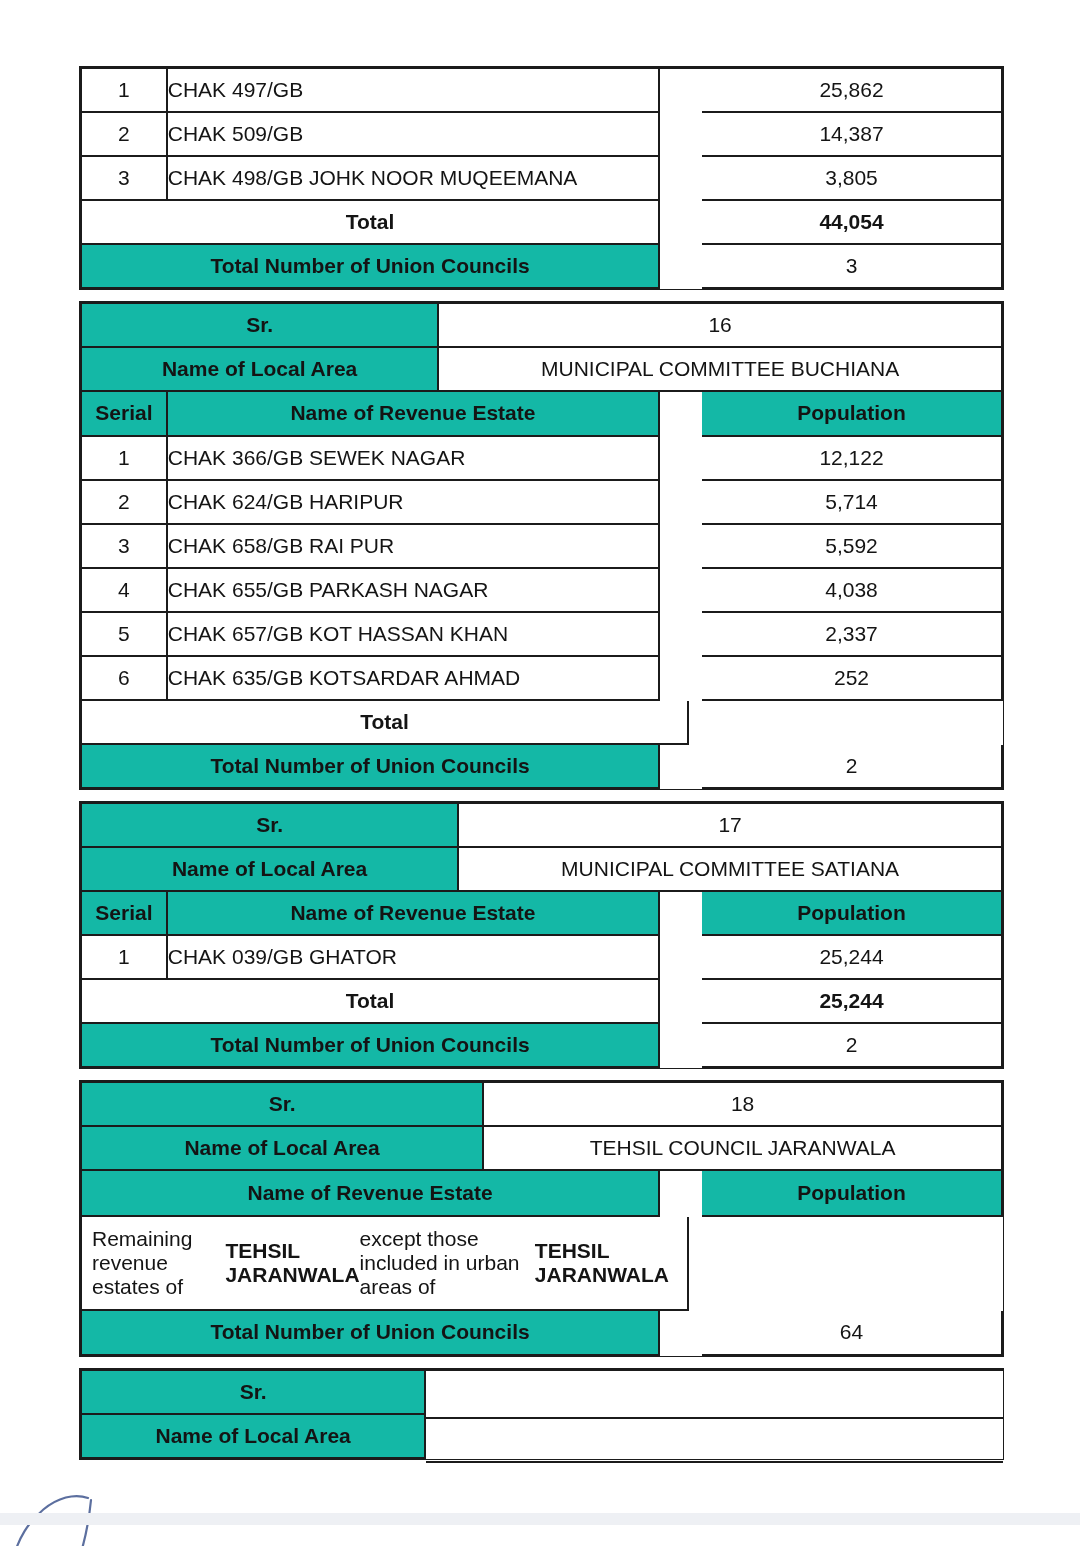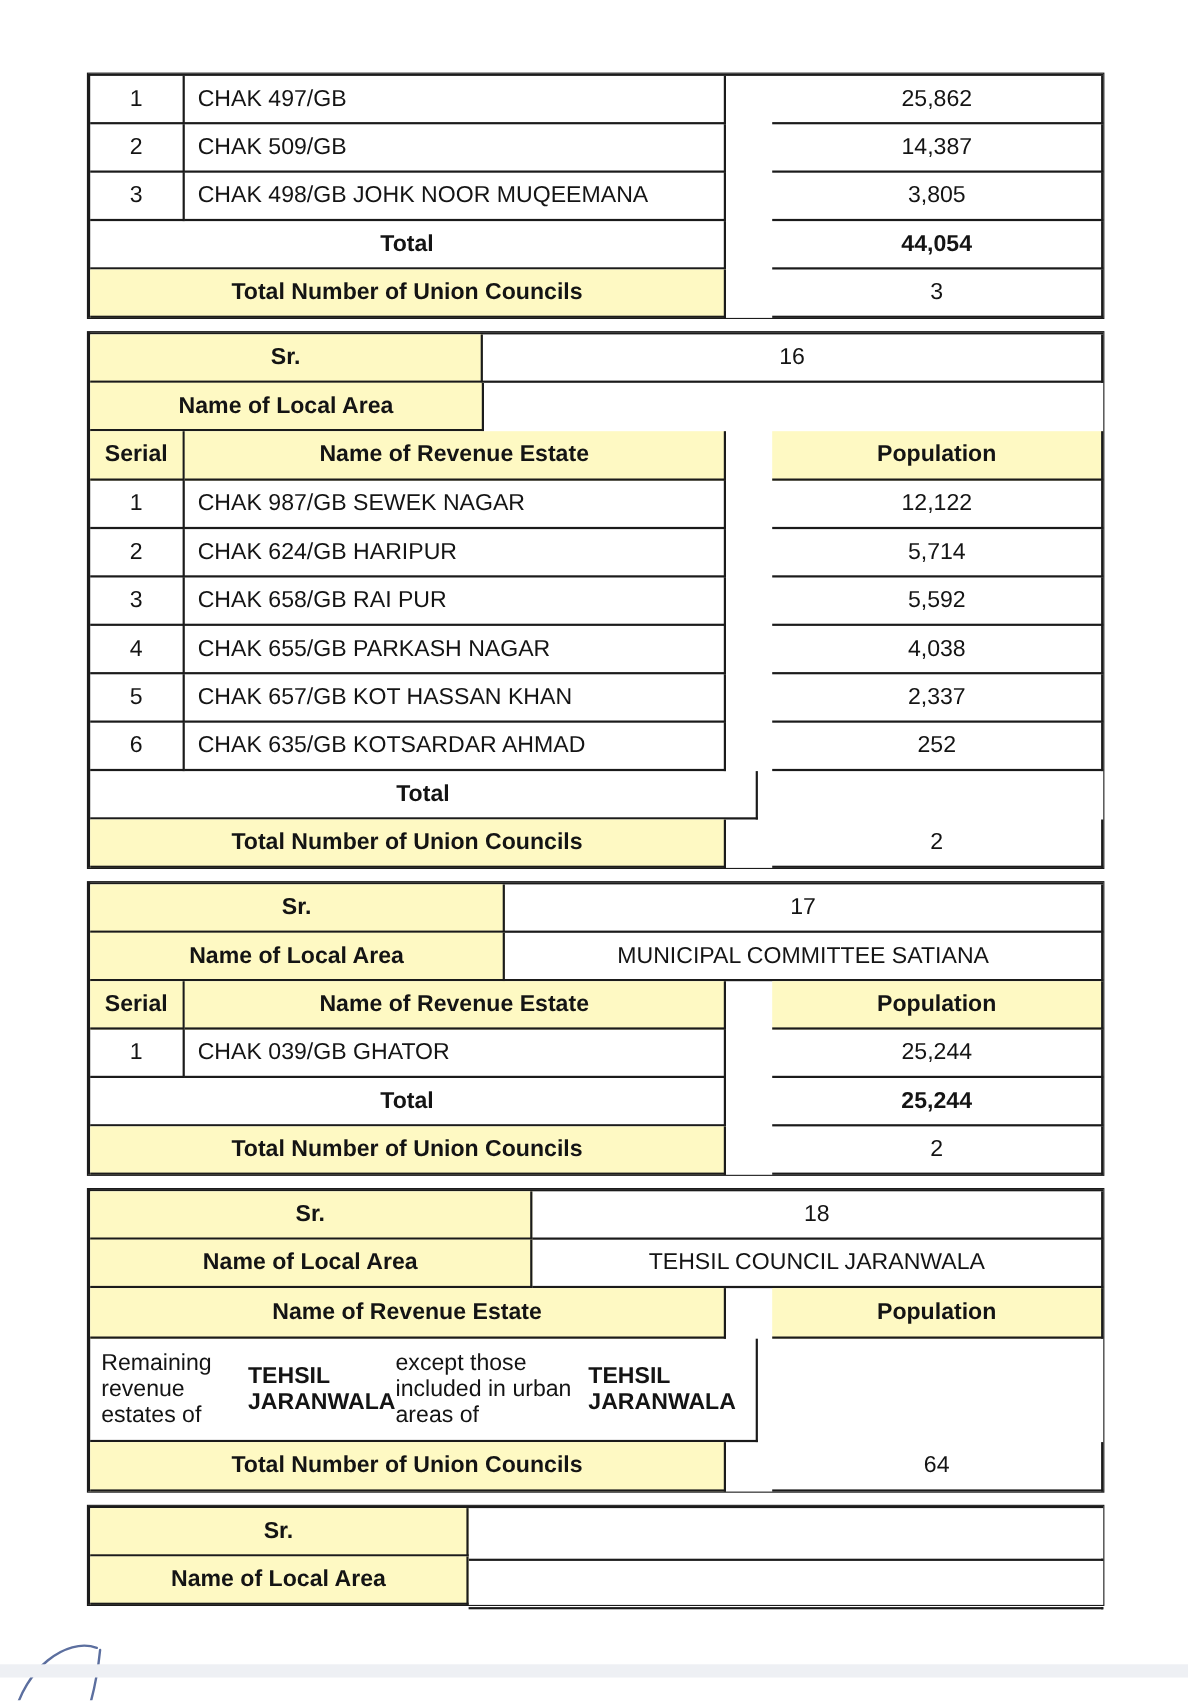--- a/index.html
+++ b/index.html
@@ -12,23 +12,23 @@
     width:923px;box-sizing:border-box;margin-bottom:13px;
     border-top:2px solid #1b1b1b;border-left:2px solid #1b1b1b;
     outline:1px solid #1b1b1b;background:#ffffff;
   }
   .row{display:flex;box-sizing:border-box;}
   .cell{
     box-sizing:border-box;border-right:2px solid #1b1b1b;border-bottom:2px solid #1b1b1b;
     display:flex;align-items:center;justify-content:center;
     font-size:21px;line-height:1.15;overflow:hidden;white-space:nowrap;
   }
-  .gray{background:#fef9c3;}
+  .gray{background:#14b8a6;}
   .bold{font-weight:700;text-align:right;}
-  .left{justify-content:flex-start;padding-left:12px;text-align:left;}
+  .left{justify-content:flex-start;text-align:left;}
   .wrap{white-space:normal;}
   .h44{height:44px;} .h45{height:45px;} .h46{height:46px;} .hbody{height:94px;}
   .w-serial{width:90px;} .w-name{width:517px;} .w-pop{width:316px;margin-left:42px;} .w-span{width:607px;}
   .w-lbl16{width:358px;} .w-val16{width:565px;}
   .w-lbl17{width:378px;} .w-val17{width:545px;}
   .w-lbl18{width:403px;} .w-val18{width:520px;}
   .w-lbl19{width:345px;} .w-val19{width:578px;margin-top:46px;}
   .desc{padding:6px 18px 6px 10px;}
   .signature{position:absolute;left:0;top:1000;width:130px;height:160px;pointer-events:none;}
   .footer-band{position:absolute;left:0;top:1513px;width:1080px;height:12px;background:#eef0f4;}
@@ -65,29 +65,30 @@
       </div>
     </div>
 
     <div class="tbl">
       <div class="row h44">
         <div class="cell w-lbl16 gray bold">Sr.</div>
         <div class="cell w-val16">16</div>
       </div>
       <div class="row h44">
         <div class="cell w-lbl16 gray bold">Name of Local Area</div>
+        <div class="cell w-val16">MUNICIPAL COMMITTEE BUCHIANA</div>
       </div>
       <div class="row h45">
         <div class="cell w-serial gray bold">Serial</div>
         <div class="cell w-name gray bold">Name of Revenue Estate</div>
         <div class="cell w-pop gray bold">Population</div>
       </div>
       <div class="row h44">
         <div class="cell w-serial">1</div>
-        <div class="cell w-name left">CHAK 987/GB SEWEK NAGAR</div>
+        <div class="cell w-name left">CHAK 366/GB SEWEK NAGAR</div>
         <div class="cell w-pop">12,122</div>
       </div>
       <div class="row h44">
         <div class="cell w-serial">2</div>
         <div class="cell w-name left">CHAK 624/GB HARIPUR</div>
         <div class="cell w-pop">5,714</div>
       </div>
       <div class="row h44">
         <div class="cell w-serial">3</div>
         <div class="cell w-name left">CHAK 658/GB RAI PUR</div>

